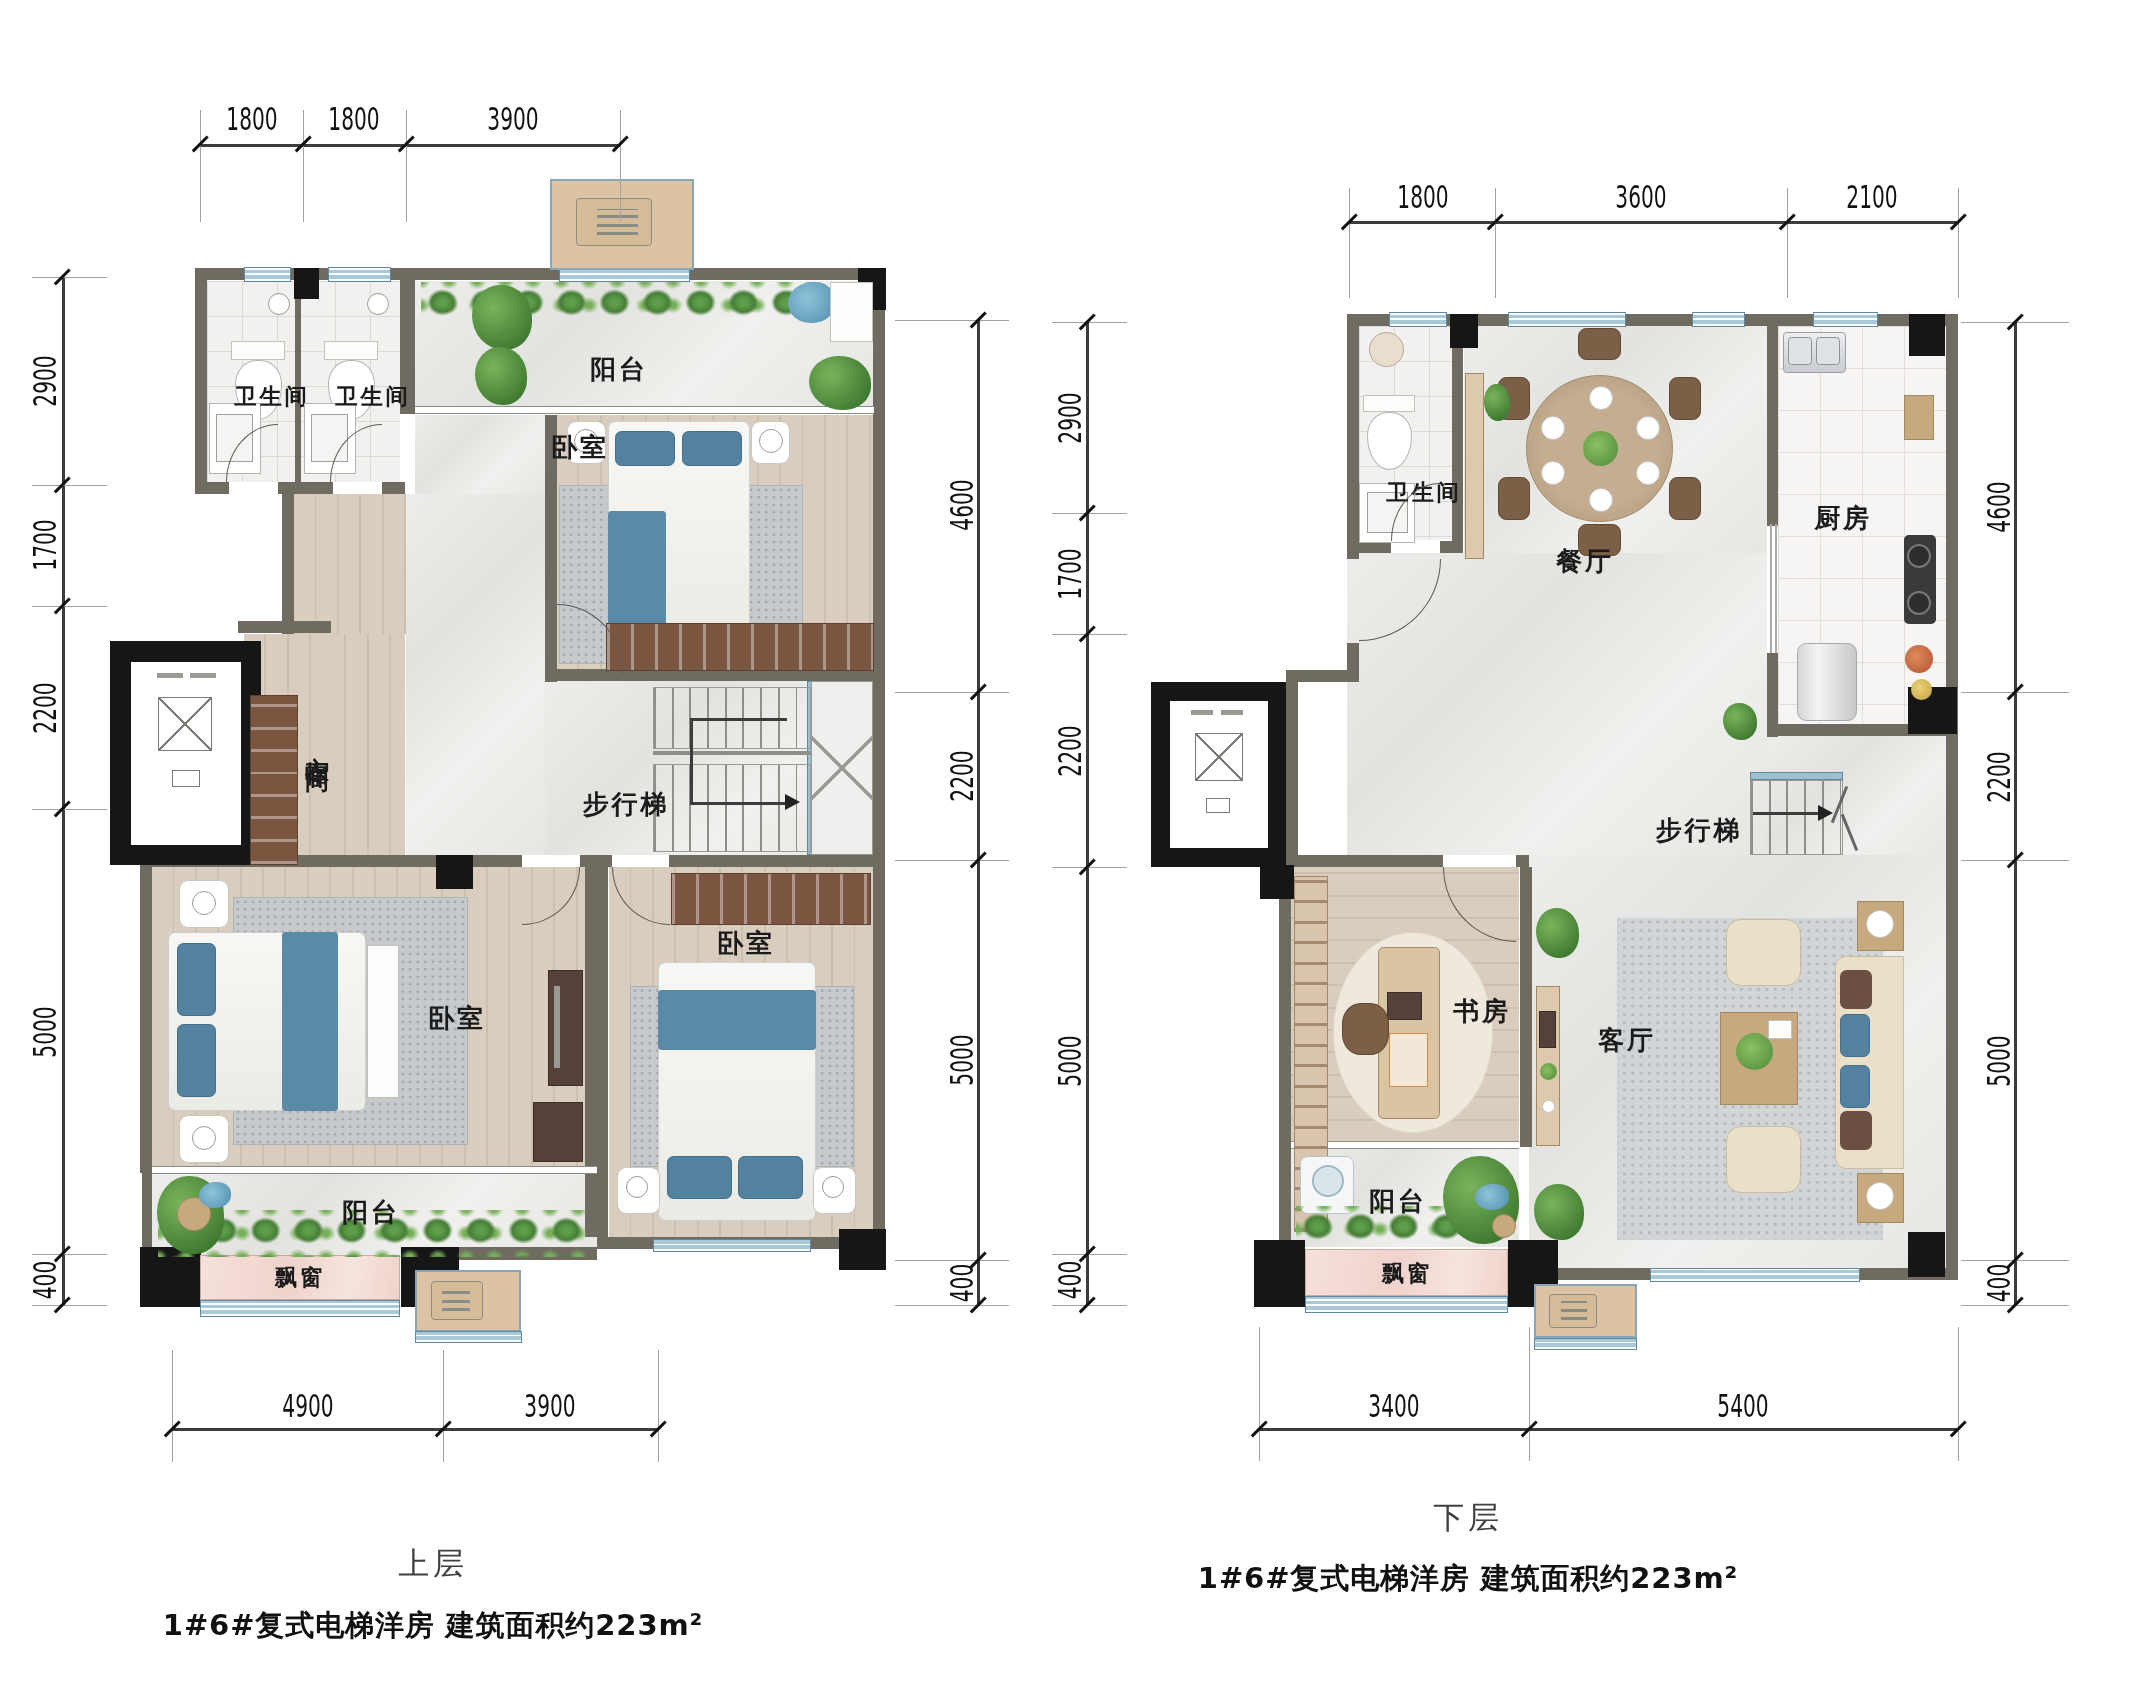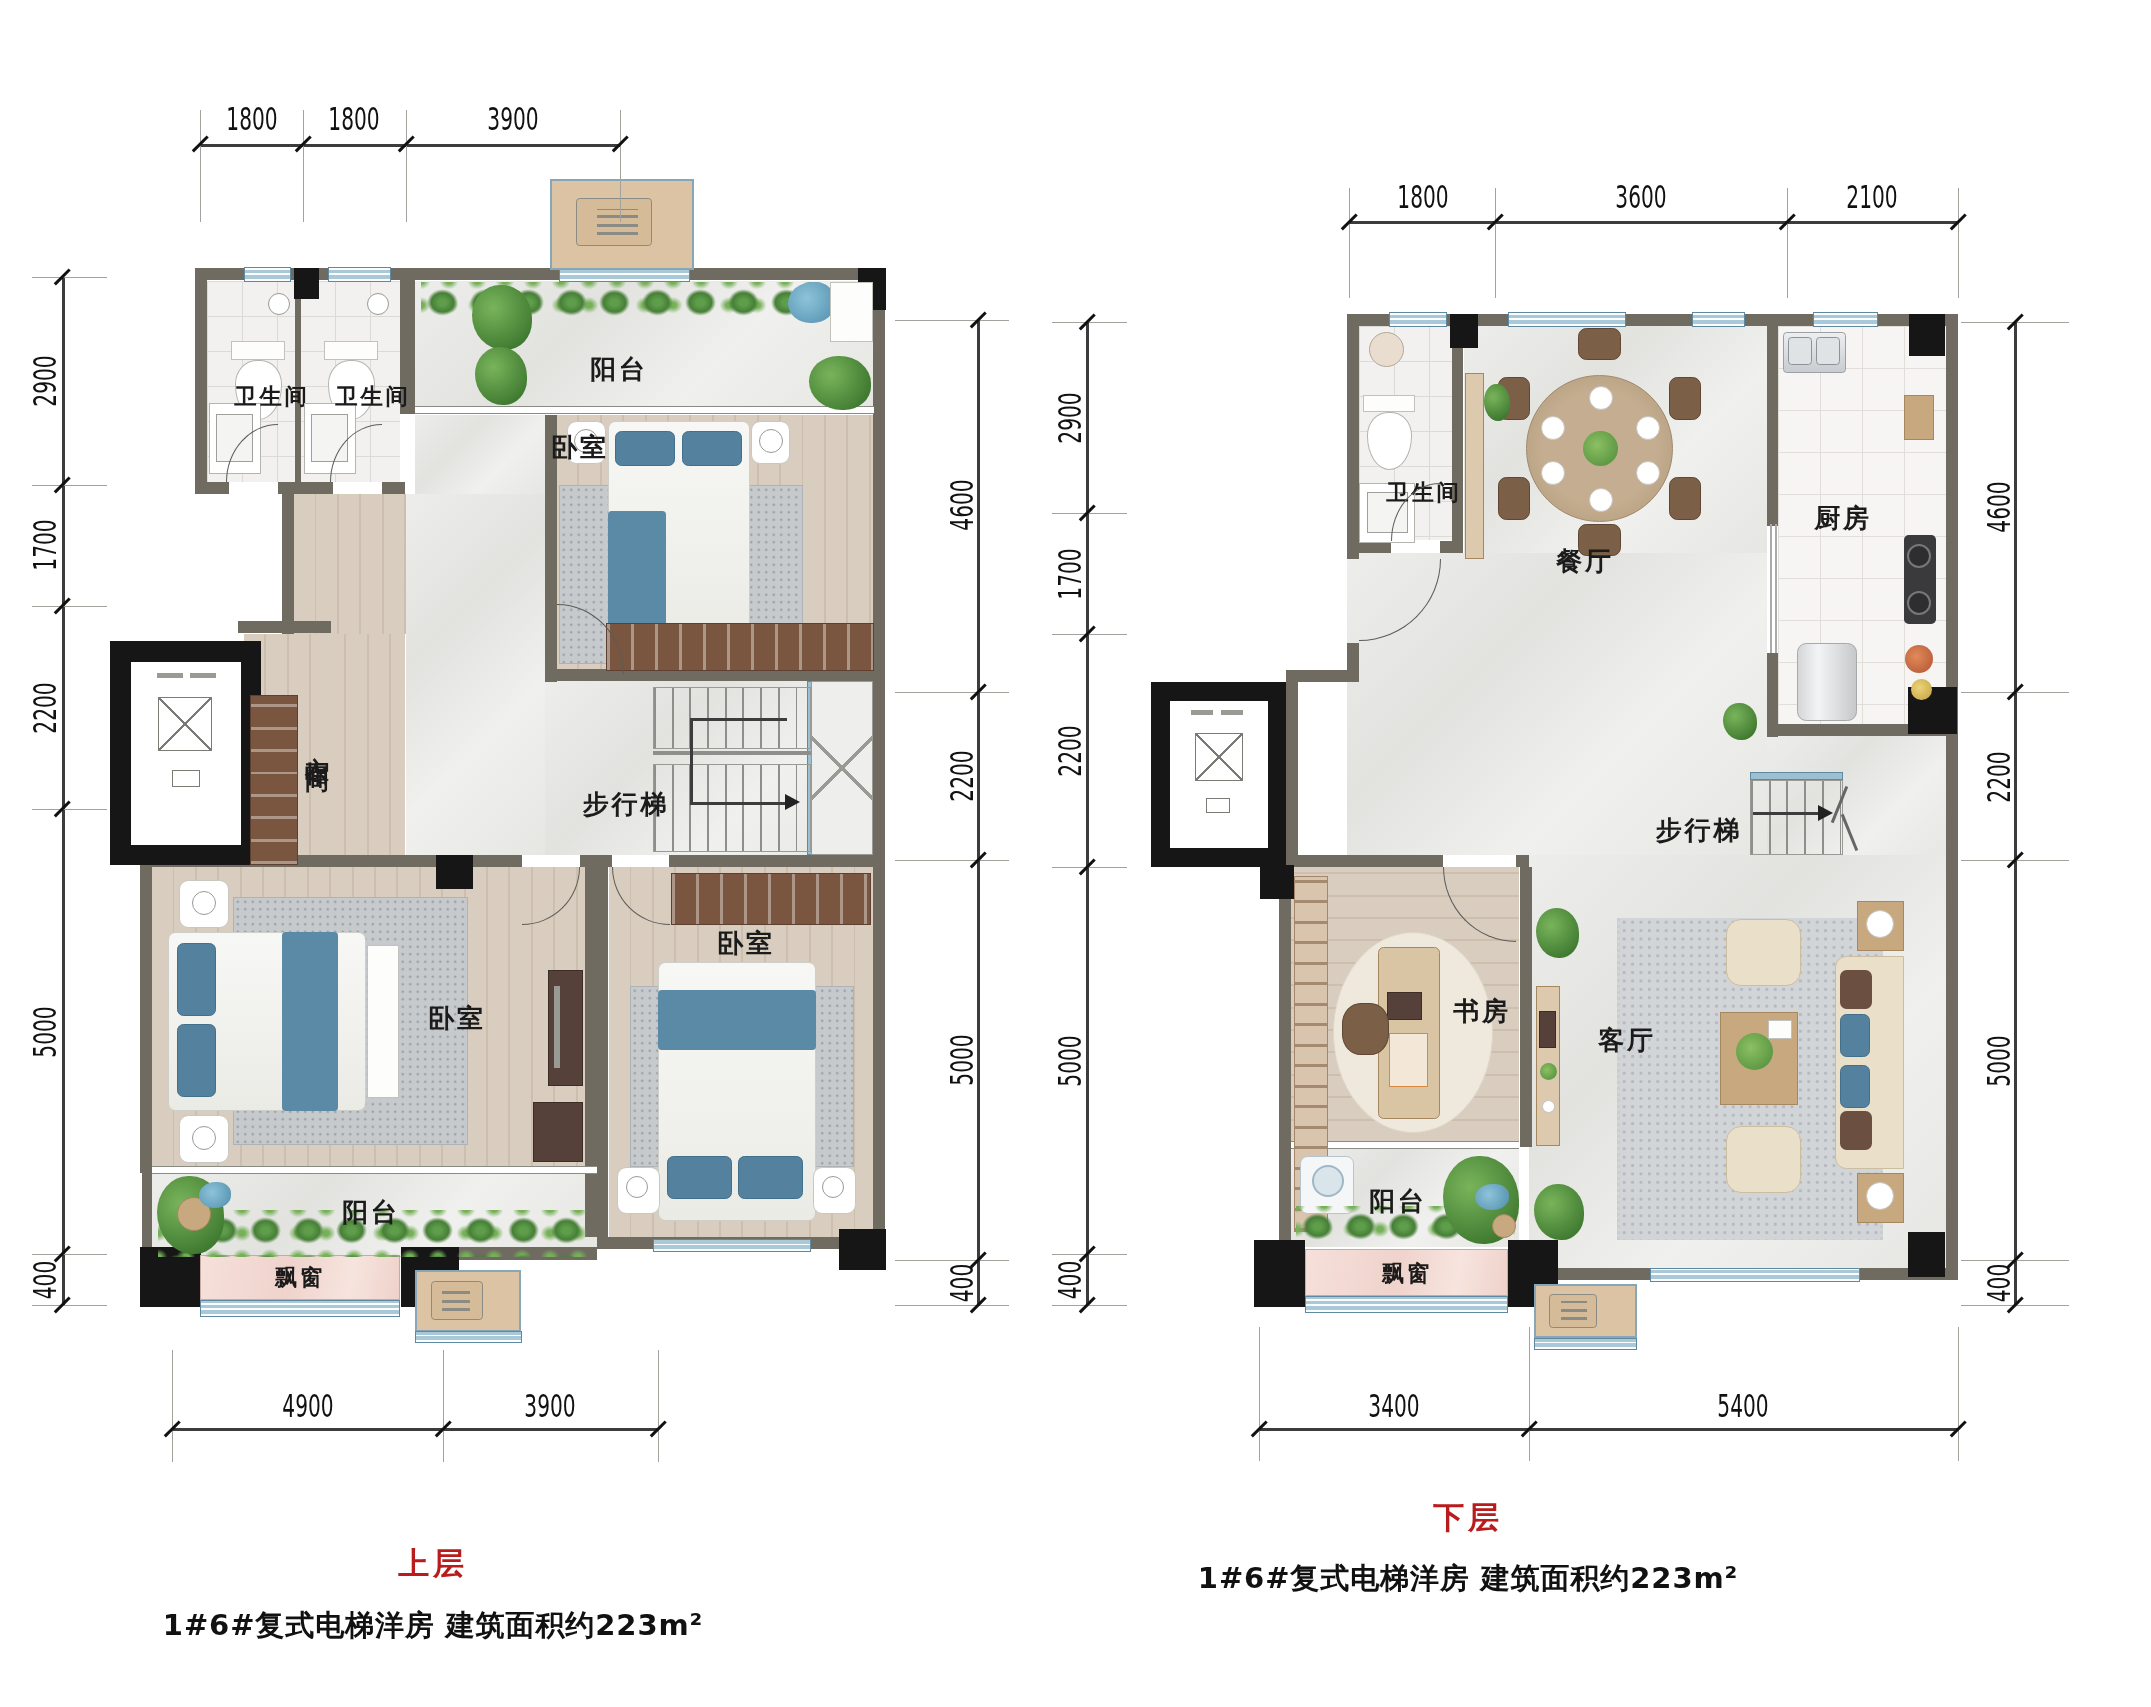--- a/index.html
+++ b/index.html
@@ -65,21 +65,21 @@
   .arcBR{border-bottom:1.9px solid #5c5c58;border-right:1.9px solid #5c5c58;border-bottom-right-radius:100% 100%}
   
   .dline{background:#3c3c3c}
   .ext{background:#a3a39e}
   .tick{width:20.5px;height:2.8px;background:#111;transform:translate(-50%,-50%) rotate(-45deg)}
   .dimt{font-size:28px;font-weight:500;color:#111;white-space:nowrap;transform:translate(-50%,-50%) scale(.72,1.15)}
   .dimtv{font-size:28px;font-weight:500;color:#111;white-space:nowrap;transform:translate(-50%,-50%) rotate(-90deg) scale(.72,1.15)}
   .rlabel{font-size:26px;font-weight:600;color:#1b1b1b;letter-spacing:2.8px;white-space:nowrap;transform:translate(-50%,-50%)}
   .rsmall{font-size:22.4px}
   .rlabelV{font-size:24px;font-weight:600;color:#1b1b1b;letter-spacing:5.6px;writing-mode:vertical-rl;transform:translate(-50%,-50%);white-space:nowrap}
-  .title{font-size:31px;font-weight:700;color:#b91c1c;transform:translate(-50%,-50%);letter-spacing:3.7px;white-space:nowrap}
+  .title{font-size:31px;font-weight:400;color:#404040;transform:translate(-50%,-50%);letter-spacing:3.7px;white-space:nowrap}
   .subtitle{font-size:29px;font-weight:800;color:#111;transform:translate(-50%,-50%);letter-spacing:0.9px;white-space:nowrap}
   .trir{width:0;height:0;border-top:8.4px solid transparent;border-bottom:8.4px solid transparent;border-left:15px solid #222;background:none}
 </style>
 </head>
 <body>
 
 <div class="canvas">
 
   <div class="tile" style="left:207px;top:281px;width:88px;height:201px"></div>
   <div class="tile" style="left:300px;top:281px;width:100px;height:201px"></div>

